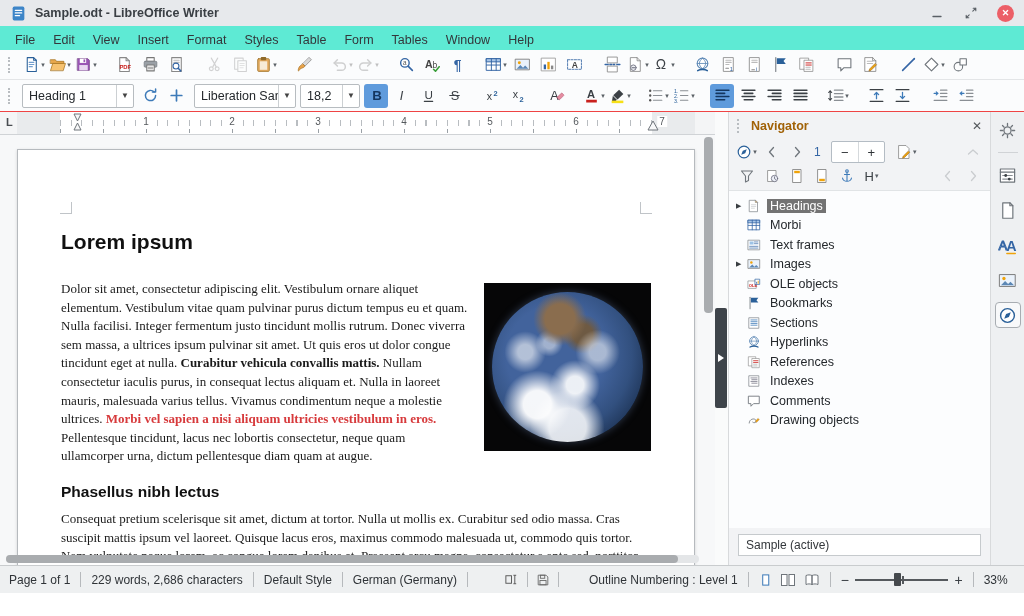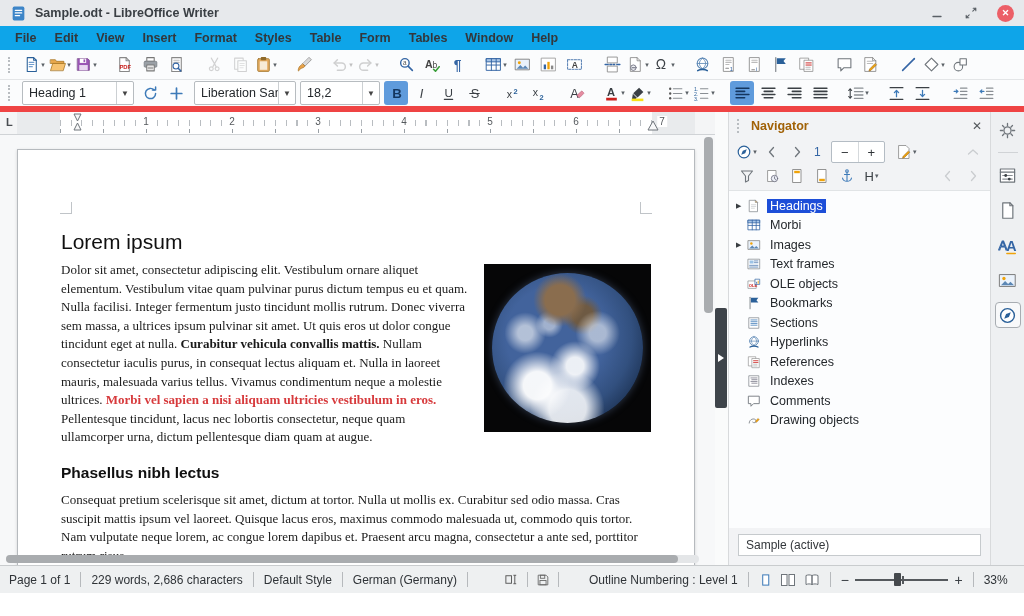--- a/index.html
+++ b/index.html
@@ -7,27 +7,27 @@
   body { font-family:"Liberation Sans",sans-serif; background:#fff; color:#2f3337; font-size:12px; }
   svg { display:block; }
   svg text { font-family:"Liberation Sans",sans-serif; }
 
   
   .titlebar { height:26px; background:#e7e9ec; display:flex; align-items:center; padding:0 10px; gap:8px; }
   .title-text { font-weight:bold; font-size:12.5px; color:#3a3f44; }
   .win-controls { margin-left:auto; display:flex; align-items:center; gap:18px; }
   .wbtn { width:16px; height:16px; display:flex; align-items:center; justify-content:center; }
   .close-btn { width:17px; height:17px; border-radius:50%; background:#ec5f67; color:#fff; font-size:9px; font-weight:bold; display:flex; align-items:center; justify-content:center; }
-  .menubar { height:24px; background:#0ea5e9; display:flex; align-items:center; padding:0 6px;font-weight:bold; }
+  .menubar { height:24px; background:#5eead4; display:flex; align-items:flex-end; padding:0 6px; }
   .menu-item { padding:3px 9px; font-size:12.5px; color:#33373b; }
 
   
   .tb { background:#fbfcfd; display:flex; align-items:center; padding:0 4px; }
   .tb1 { height:30px; border-bottom:1px solid #e3e5e7; }
-  .tb2 { height:32px; border-bottom:6px solid #ef4444; }
+  .tb2 { height:32px; border-bottom:1px solid #ef4444; }
   .grip { width:6px; height:16px; border-left:2px dotted #b9bdc1; margin:0 8px 0 4px; }
   .tbtn { min-width:24px; height:24px; display:inline-flex; align-items:center; justify-content:center; border-radius:3px; color:#3b4045; padding:0 1px; flex:none; }
   .tbtn.active { background:#5f9bdc; color:#14365f; }
   .tbtn.disabled { opacity:.38; filter:grayscale(1); }
   .ddarr { font-size:7px; color:#5a6066; margin-left:1px; }
   .tgap { width:10px; flex:none; }
   .combo { display:flex; align-items:center; height:24px; background:#fff; border:1px solid #b7bcc0; border-radius:2px; margin-right:4px; flex:none; }
   .combo .cval { padding:0 6px; font-size:12.5px; color:#24282c; flex:1; white-space:nowrap; overflow:hidden; }
   .combo .carr { width:17px; align-self:stretch; border-left:1px solid #ccd0d3; display:flex; align-items:center; justify-content:center; font-size:8px; color:#444; }
 
@@ -46,21 +46,21 @@
     background-image:repeating-linear-gradient(to right,#9aa0a6 0 1px,transparent 1px 43px); }
   .rnum { position:absolute; top:4px; font-size:10px; color:#55595d; background:#fff; padding:0 2px; transform:translateX(-50%); }
   .rmark { position:absolute; top:2px; }
 
   
   .doc-area { position:relative; flex:1; background:#f7f8f9; overflow:hidden; }
   .page { position:absolute; left:17px; top:14px; width:678px; height:640px; background:#fff; border:1px solid #b6babe; box-shadow:0 1px 3px rgba(0,0,0,.15); padding:52px 43px 0 43px; }
   .cmark { position:absolute; width:12px; height:12px; top:52px; }
   .cmark.tl { left:42px; border-right:1px solid #c0c4c8; border-bottom:1px solid #c0c4c8; }
   .cmark.tr { right:42px; border-left:1px solid #c0c4c8; border-bottom:1px solid #c0c4c8; }
-  .doc-h1 { font-size:21px; font-weight:normal; color:#101010; margin:28px 0 7px; }
+  .doc-h1 { font-size:21px; font-weight:bold; color:#101010; margin:28px 0 26px; }
   .doc-h2 { font-size:15.5px; font-weight:bold; color:#101010; margin:17px 0 9px; }
   .doc-p { font-size:13px; line-height:18.6px; color:#1a1a1a;font-family:Liberation Serif, serif; }
   .run-b { font-weight:bold; }
   .run-rb { font-weight:bold; color:#d73a3c; }
   .earth-box { float:right; width:167px; height:168px; background:#060607; margin:3px 0 6px 14px; position:relative; }
   .earth { position:absolute; inset:9px 8px 9px 8px; border-radius:50%;
     background:
       radial-gradient(circle at 30% 75%, rgba(255,255,255,.95) 0 9%, rgba(255,255,255,0) 22%),
       radial-gradient(circle at 55% 62%, rgba(255,255,255,.9) 0 7%, rgba(255,255,255,0) 20%),
       radial-gradient(circle at 70% 40%, rgba(255,255,255,.55) 0 6%, rgba(255,255,255,0) 16%),
@@ -91,21 +91,21 @@
   .nbtn.disabled { opacity:.3; }
   .nav-pagenum { font-size:12px; color:#3465a4; padding:0 8px 0 4px; }
   .spinbox { display:flex; height:22px; background:#fff; border:1px solid #b4bcc4; border-radius:2px; overflow:hidden; margin-right:8px; }
   .spinbox span { width:26px; display:flex; align-items:center; justify-content:center; font-size:13px; color:#2f3337; }
   .spinbox span:last-child { border-left:1px solid #d5d9dc; }
   .nav-tree { flex:1; background:#fcfdfe; border-top:1px solid #e1e4e6; margin-top:2px; padding:5px 0; overflow:hidden; }
   .trow { height:19.5px; display:flex; align-items:center; padding-left:7px; }
   .texp { width:11px; font-size:7px; color:#3a3e42; flex:none; }
   .trow .ic { margin-right:6px; flex:none; }
   .tlabel { font-size:12.5px; color:#24282c; padding:0 3px; white-space:nowrap; }
-  .tlabel.sel { background:#1d4ed8; color:#fff; }
+  .tlabel.sel { background:#737373; color:#fff; }
   .nav-footer { margin:6px 9px 9px; height:22px; background:#fff; border:1px solid #c6cacd; display:flex; align-items:center; padding:0 7px; font-size:12px; color:#33373b; }
 
   
   .tabbar { width:34px; background:#eef0f2; border-left:1px solid #d8dadc; display:flex; flex-direction:column; align-items:center; padding-top:5px; gap:9px; }
   .stab { width:26px; height:26px; display:flex; align-items:center; justify-content:center; border-radius:4px; }
   .stab.active { border:1px solid #a8adb2; background:#f8f9fa; }
   .tab-div { width:20px; border-top:1px solid #d0d3d6; }
 
   
   .statusbar { height:28px; background:#eef0f1; border-top:1px solid #c9ccce; display:flex; align-items:center; padding:0 9px; font-size:12px; color:#2f3337; }
@@ -415,21 +415,21 @@
       <span class="tbtn">
         <svg class="ic" width="17" height="17" viewBox="0 0 16 16" fill="none" stroke-linecap="round" stroke-linejoin="round">
           <path d="M8 3v10M3 8h10" stroke="#3d7ab8" stroke-width="1.6"></path>
         </svg>
       </span>
     </span>
   <span class="combo" style="width:102px">
     <span class="cval">Liberation Sans</span>
     <span class="carr">▼</span>
   </span>
-  <span class="combo" style="width:80px">
+  <span class="combo" style="width:60px">
     <span class="cval">18,2</span>
     <span class="carr">▼</span>
   </span>
   <span id="fmtB" style="display:flex;align-items:center;gap:2px;">
       <span class="tbtn active">
         <svg class="ic" width="17" height="17" viewBox="0 0 16 16" fill="none" stroke-linecap="round" stroke-linejoin="round">
           <text x="4" y="12.5" font-size="12.5" font-weight="bold" fill="currentColor">B</text>
         </svg>
       </span>
       <span class="tbtn">
@@ -712,36 +712,36 @@
         <div class="trow">
           <span class="texp"></span>
           <svg class="ic" width="14" height="14" viewBox="0 0 16 16" fill="none" stroke-linecap="round" stroke-linejoin="round">
             <rect x="1.5" y="2.5" width="13" height="11" fill="#fff" stroke="#3465a4" stroke-width=".9"></rect>
             <rect x="1.5" y="2.5" width="13" height="3" fill="#a8c6e8" stroke="#3465a4" stroke-width=".9"></rect>
             <path d="M1.5 8.5h13M6 2.5v11M10.5 2.5v11" stroke="#3465a4" stroke-width=".9"></path>
           </svg>
           <span class="tlabel">Morbi</span>
         </div>
         <div class="trow">
+          <span class="texp"></span>
+          <svg class="ic" width="14" height="14" viewBox="0 0 16 16" fill="none" stroke-linecap="round" stroke-linejoin="round">
+            <rect x="1.5" y="2.5" width="13" height="11" fill="#fff" stroke="#8a8f94" stroke-width=".9"></rect>
+            <rect x="3" y="4" width="4.5" height="3.5" fill="#9dc3e6"></rect>
+            <path d="M8.5 4.5h4M8.5 6.5h4M3 9.5h9.5M3 11.5h9.5" stroke="#3465a4" stroke-width=".8"></path>
+          </svg>
+          <span class="tlabel">Text frames</span>
+        </div>
+        <div class="trow">
           <span class="texp">▶</span>
           <svg class="ic" width="14" height="14" viewBox="0 0 16 16" fill="none" stroke-linecap="round" stroke-linejoin="round">
             <rect x="1.5" y="3" width="13" height="10" fill="#eaf2fb" stroke="#777" stroke-width=".8"></rect>
             <circle cx="5" cy="6.3" r="1.4" fill="#f0a30a"></circle>
             <path d="M2.5 12l3.5-3.5 2.5 2.5 2-2 3 3z" fill="#5b87b5"></path>
           </svg>
           <span class="tlabel">Images</span>
-        </div>
-        <div class="trow">
-          <span class="texp"></span>
-          <svg class="ic" width="14" height="14" viewBox="0 0 16 16" fill="none" stroke-linecap="round" stroke-linejoin="round">
-            <rect x="1.5" y="2.5" width="13" height="11" fill="#fff" stroke="#8a8f94" stroke-width=".9"></rect>
-            <rect x="3" y="4" width="4.5" height="3.5" fill="#9dc3e6"></rect>
-            <path d="M8.5 4.5h4M8.5 6.5h4M3 9.5h9.5M3 11.5h9.5" stroke="#3465a4" stroke-width=".8"></path>
-          </svg>
-          <span class="tlabel">Text frames</span>
         </div>
         <div class="trow">
           <span class="texp"></span>
           <svg class="ic" width="14" height="14" viewBox="0 0 16 16" fill="none" stroke-linecap="round" stroke-linejoin="round">
             <rect x="1.5" y="4.5" width="9" height="8.5" fill="#fff" stroke="#8a8f94" stroke-width=".8"></rect>
             <text x="2" y="11" font-size="4.8" font-weight="bold" fill="#c9211e">OLE</text>
             <rect x="9.5" y="2.5" width="5" height="6" fill="#fff" stroke="#3465a4" stroke-width=".8"></rect>
             <rect x="10.6" y="5.5" width="1" height="2.2" fill="#3465a4"></rect>
             <rect x="12.3" y="4.2" width="1" height="3.5" fill="#f0a30a"></rect>
           </svg>

